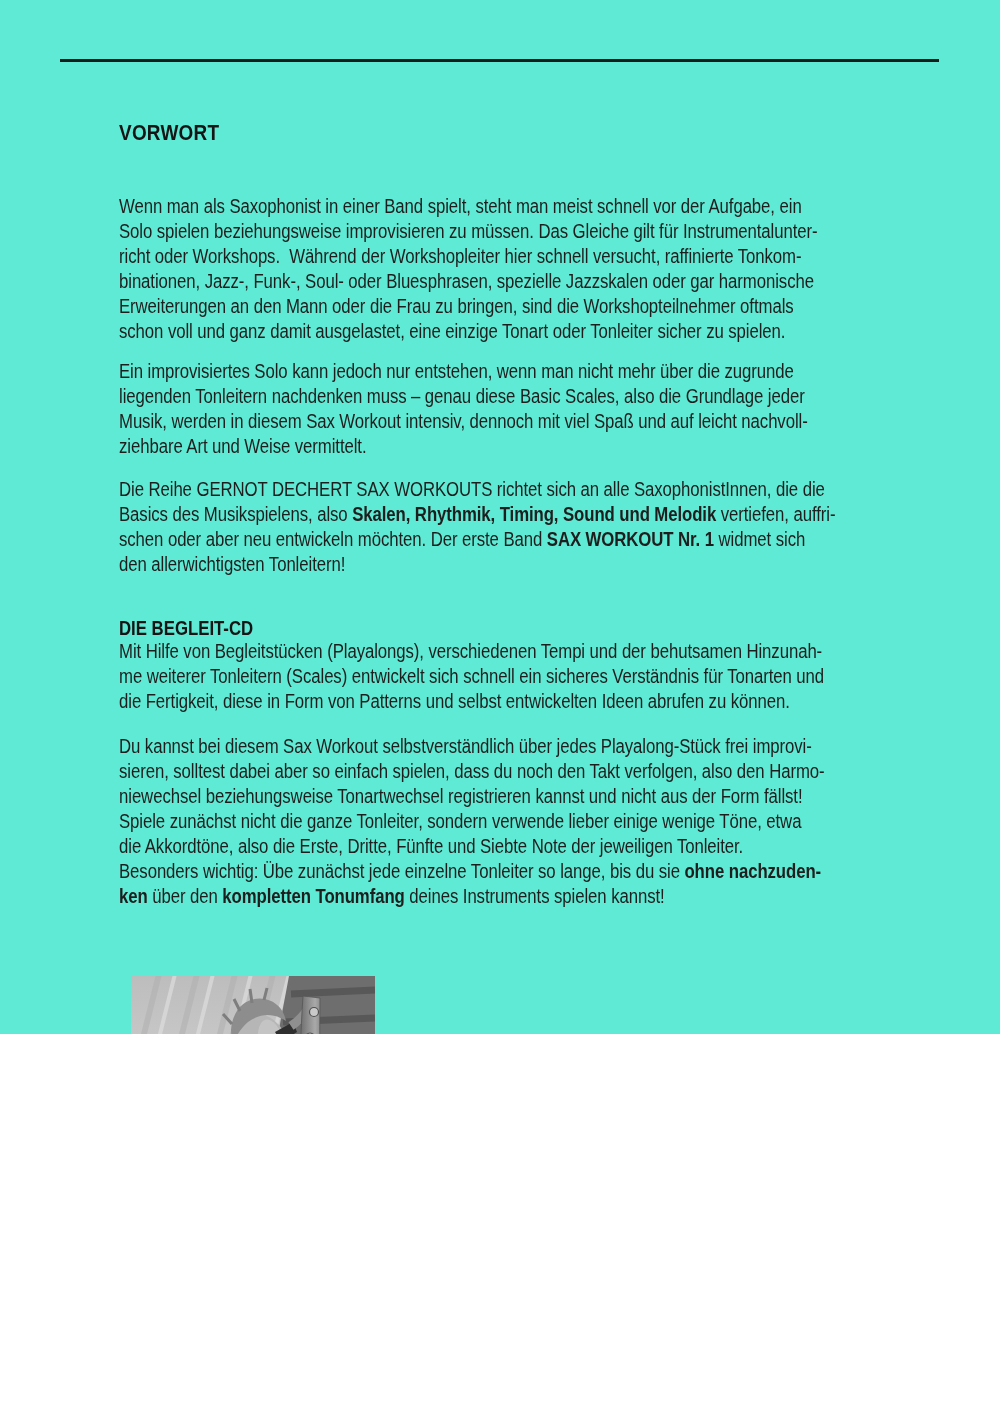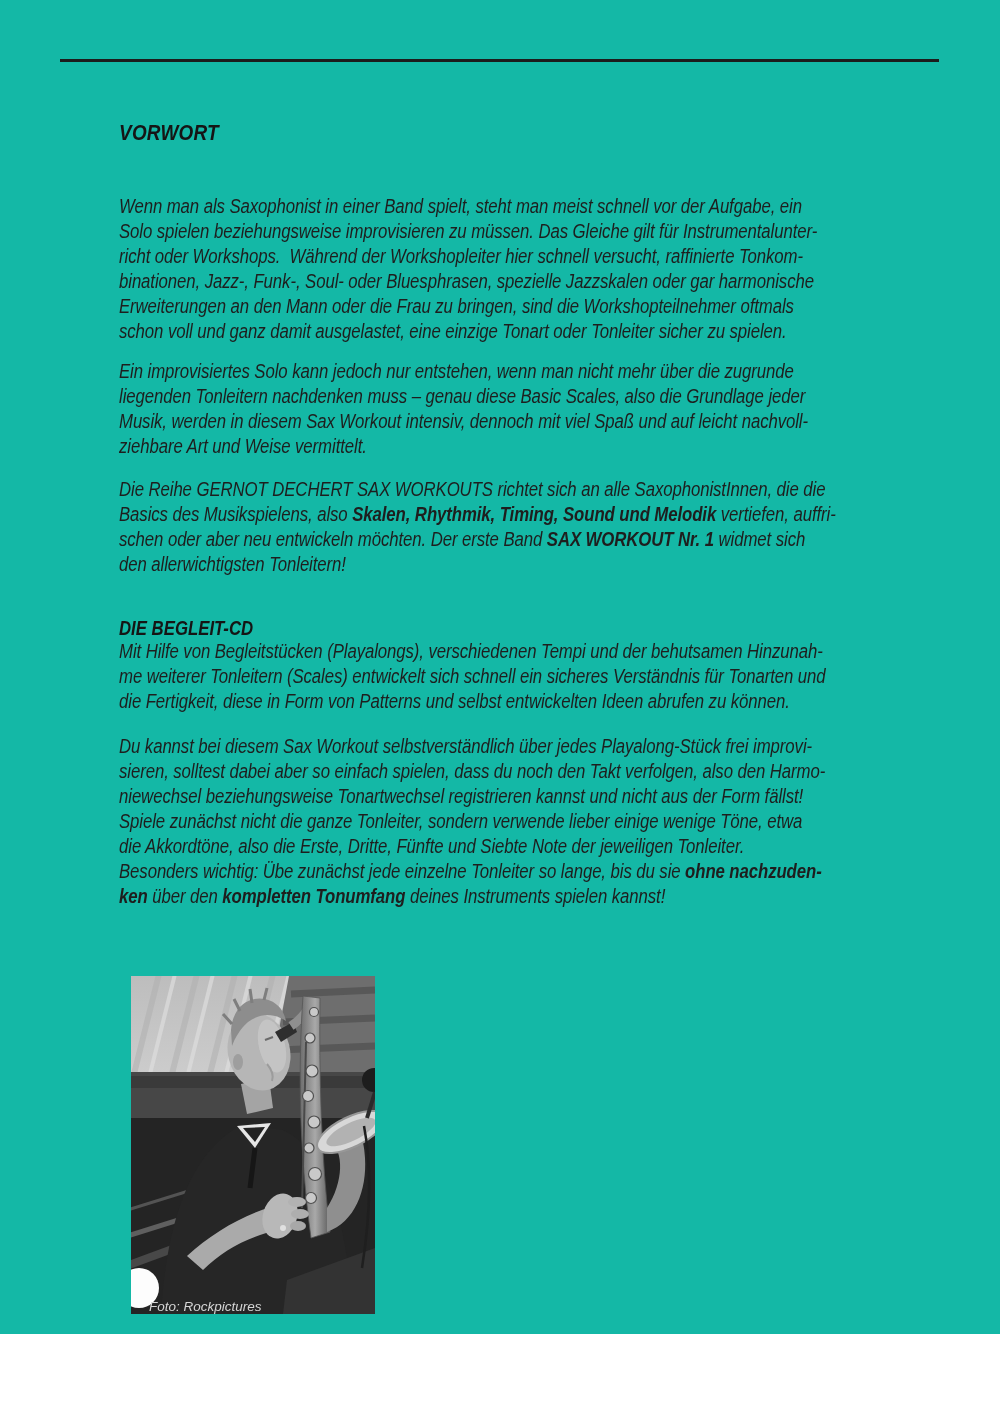--- a/index.html
+++ b/index.html
@@ -1,17 +1,17 @@
 <!DOCTYPE html>
 <html><head>
 <meta charset="utf-8">
 <style>
   html,body{margin:0;padding:0;background:#fff;}
-  .page{position:relative;width:1000px;height:1334px;background:#14b8a6;
-        font-family:"Liberation Sans",sans-serif;color:#1e1e1e;overflow:hidden;font-style:italic;}
+  .page{position:relative;width:1000px;height:1034px;background:#5eead4;
+        font-family:"Liberation Sans",sans-serif;color:#1e1e1e;overflow:hidden;}
   .rule{position:absolute;left:60px;top:59px;width:879px;height:3px;background:#1c1c1c;}
   
   .scx{transform:scaleX(0.86);transform-origin:0 0;}
   .title{position:absolute;left:119px;top:120px;margin:0;font-size:22px;line-height:25px;
          font-weight:bold;letter-spacing:.3px;color:#151515;white-space:pre;}
   .tblock{position:absolute;left:119px;margin:0;font-size:19.5px;line-height:25px;
           letter-spacing:-0.1px;white-space:pre;color:#1e1e1e;}
   .subhead{position:absolute;left:119px;top:616px;margin:0;font-size:19.5px;line-height:25px;
            font-weight:bold;white-space:pre;color:#151515;}
   .b{font-weight:bold;}

